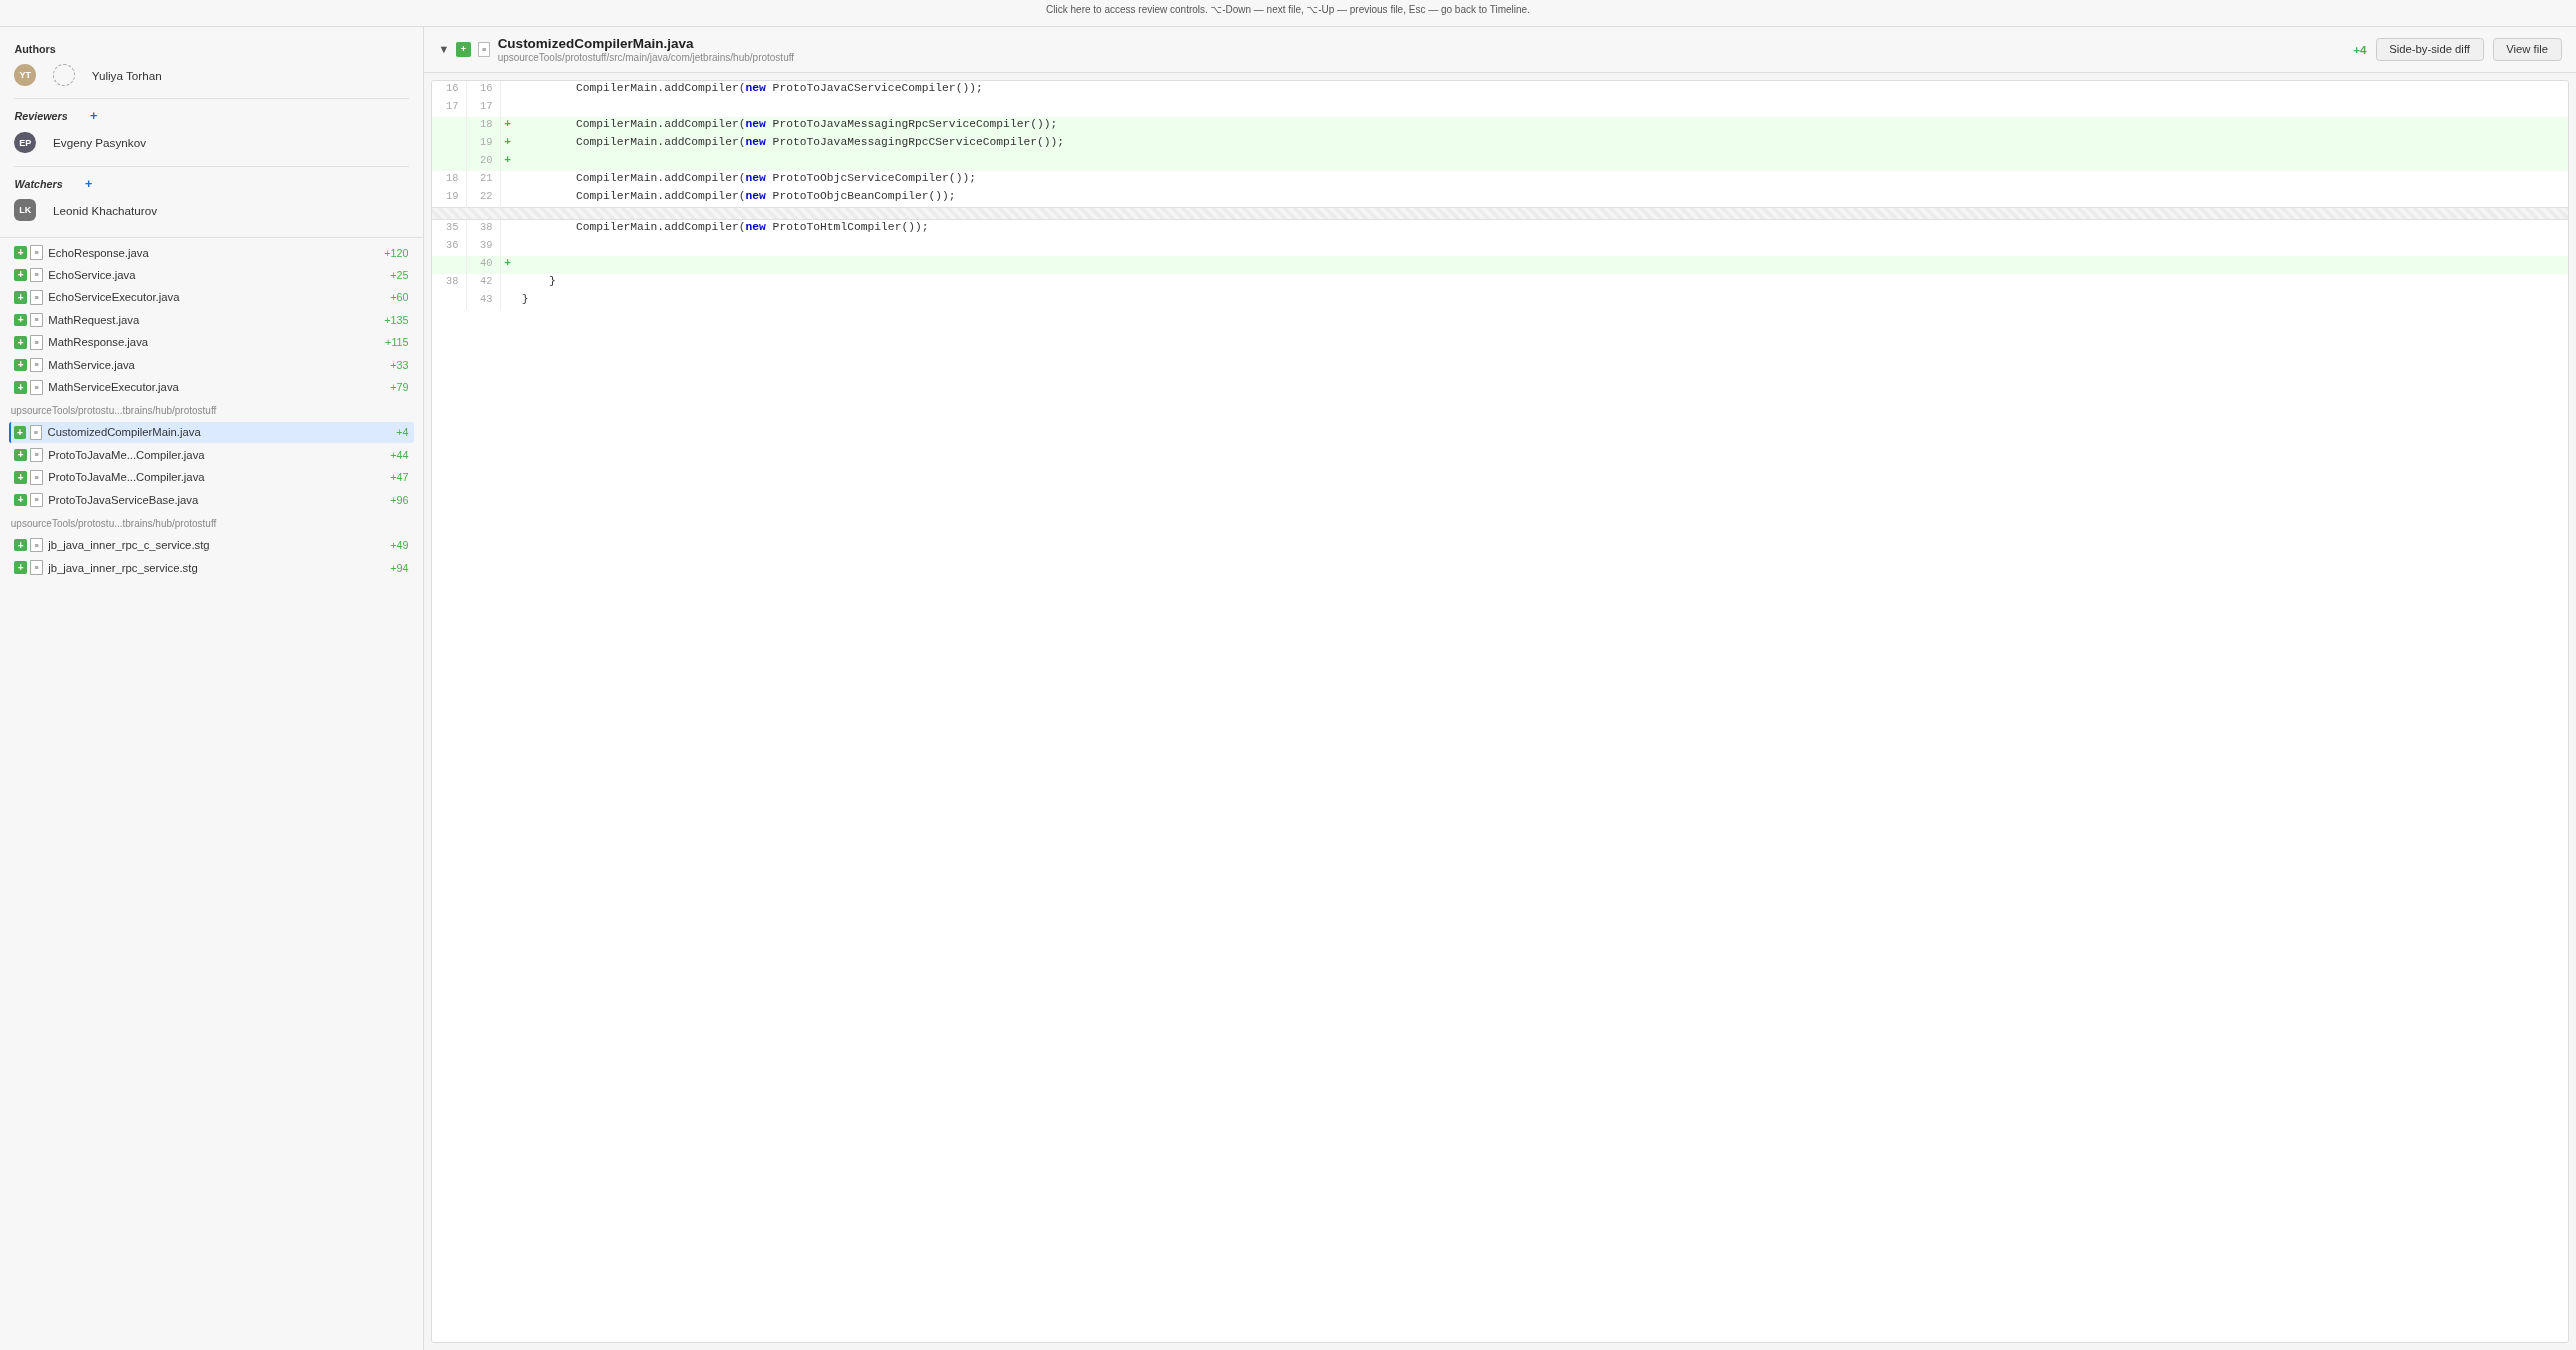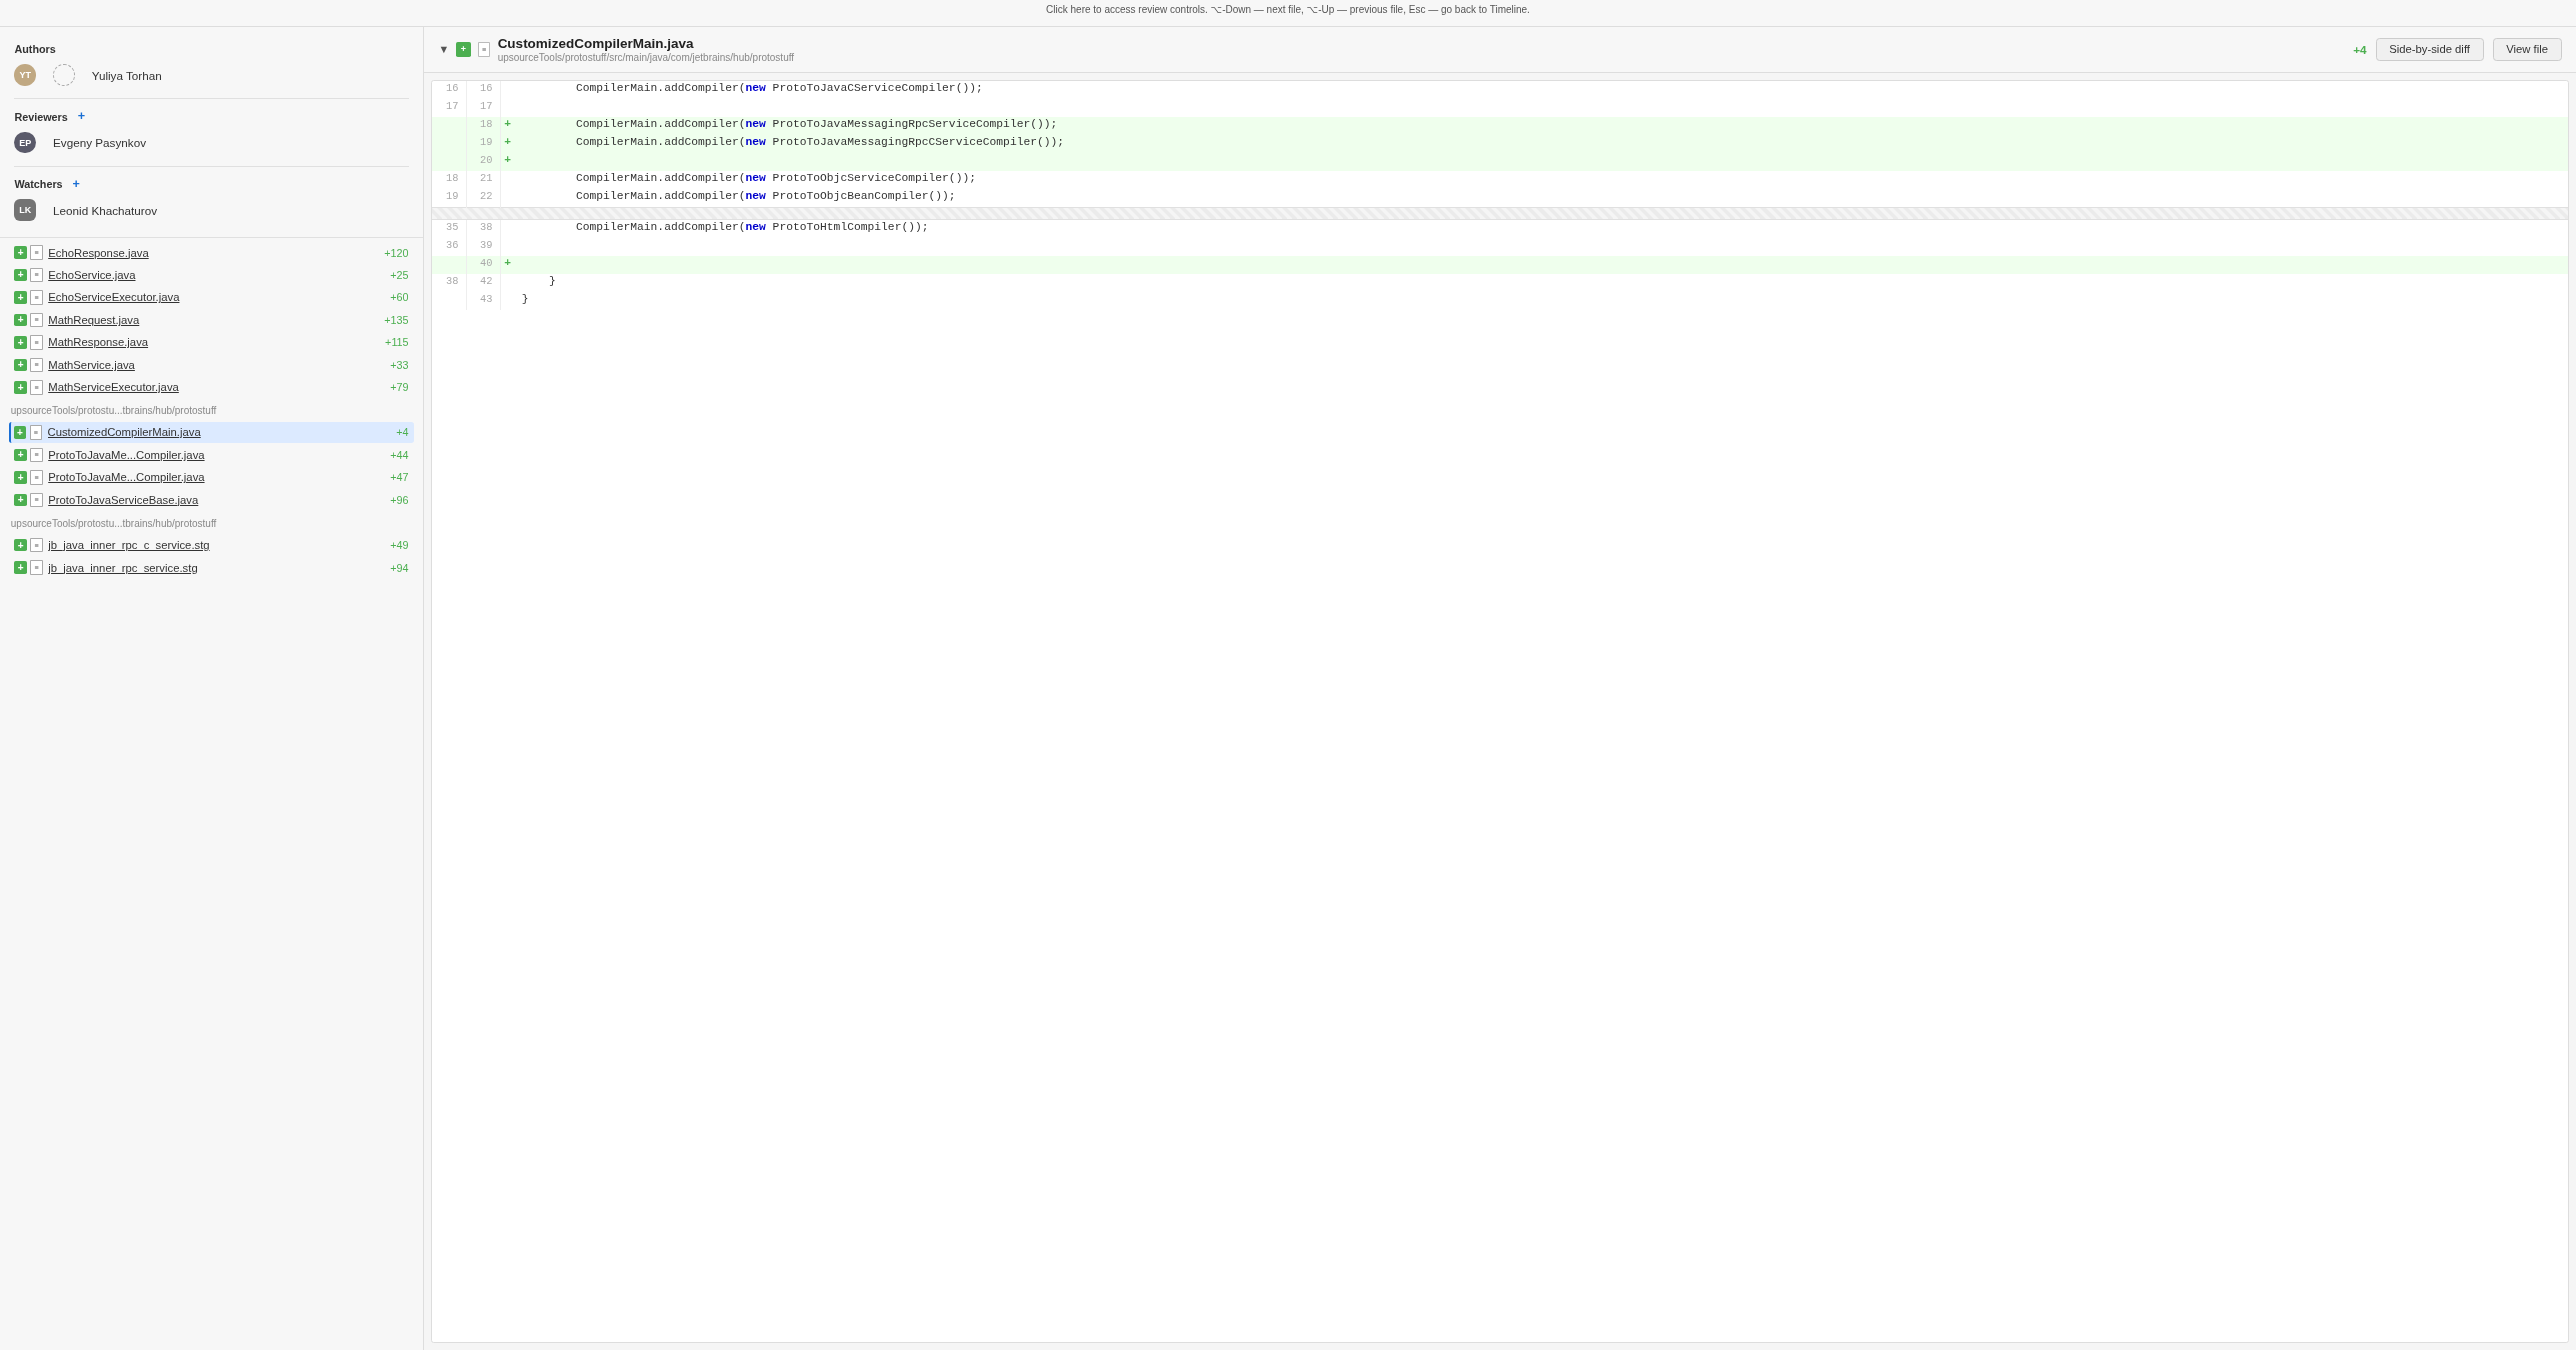--- a/index.html
+++ b/index.html
@@ -65,22 +65,23 @@
     .section-label {
       font-weight: 600;
       font-size: 10.8px;
       color: #333;
       margin-bottom: 7.2px;
       margin-top: 3.6px;
     }
 
     .section-label.with-add {
       display: flex;
-      align-items: flex-end;
-      gap: 10px;
+      align-items: center;
+      gap: 22px;
+      font-style: italic;
     }
 
     .add-btn {
       color: #1a6fd4;
       cursor: pointer;
       font-size: 12.6px;
       font-weight: 600;
       line-height: 1;
     }
 
@@ -169,21 +170,20 @@
       color: #666;
     }
 
     .file-name {
       flex: 1;
       font-size: 11.3px;
       color: #333;
       overflow: hidden;
       text-overflow: ellipsis;
       white-space: nowrap;
-      text-decoration: underline;
     }
 
     .file-delta {
       font-size: 10.8px;
       color: #4caf50;
       font-weight: 500;
       margin-left: 7.2px;
       flex-shrink: 0;
     }
 

